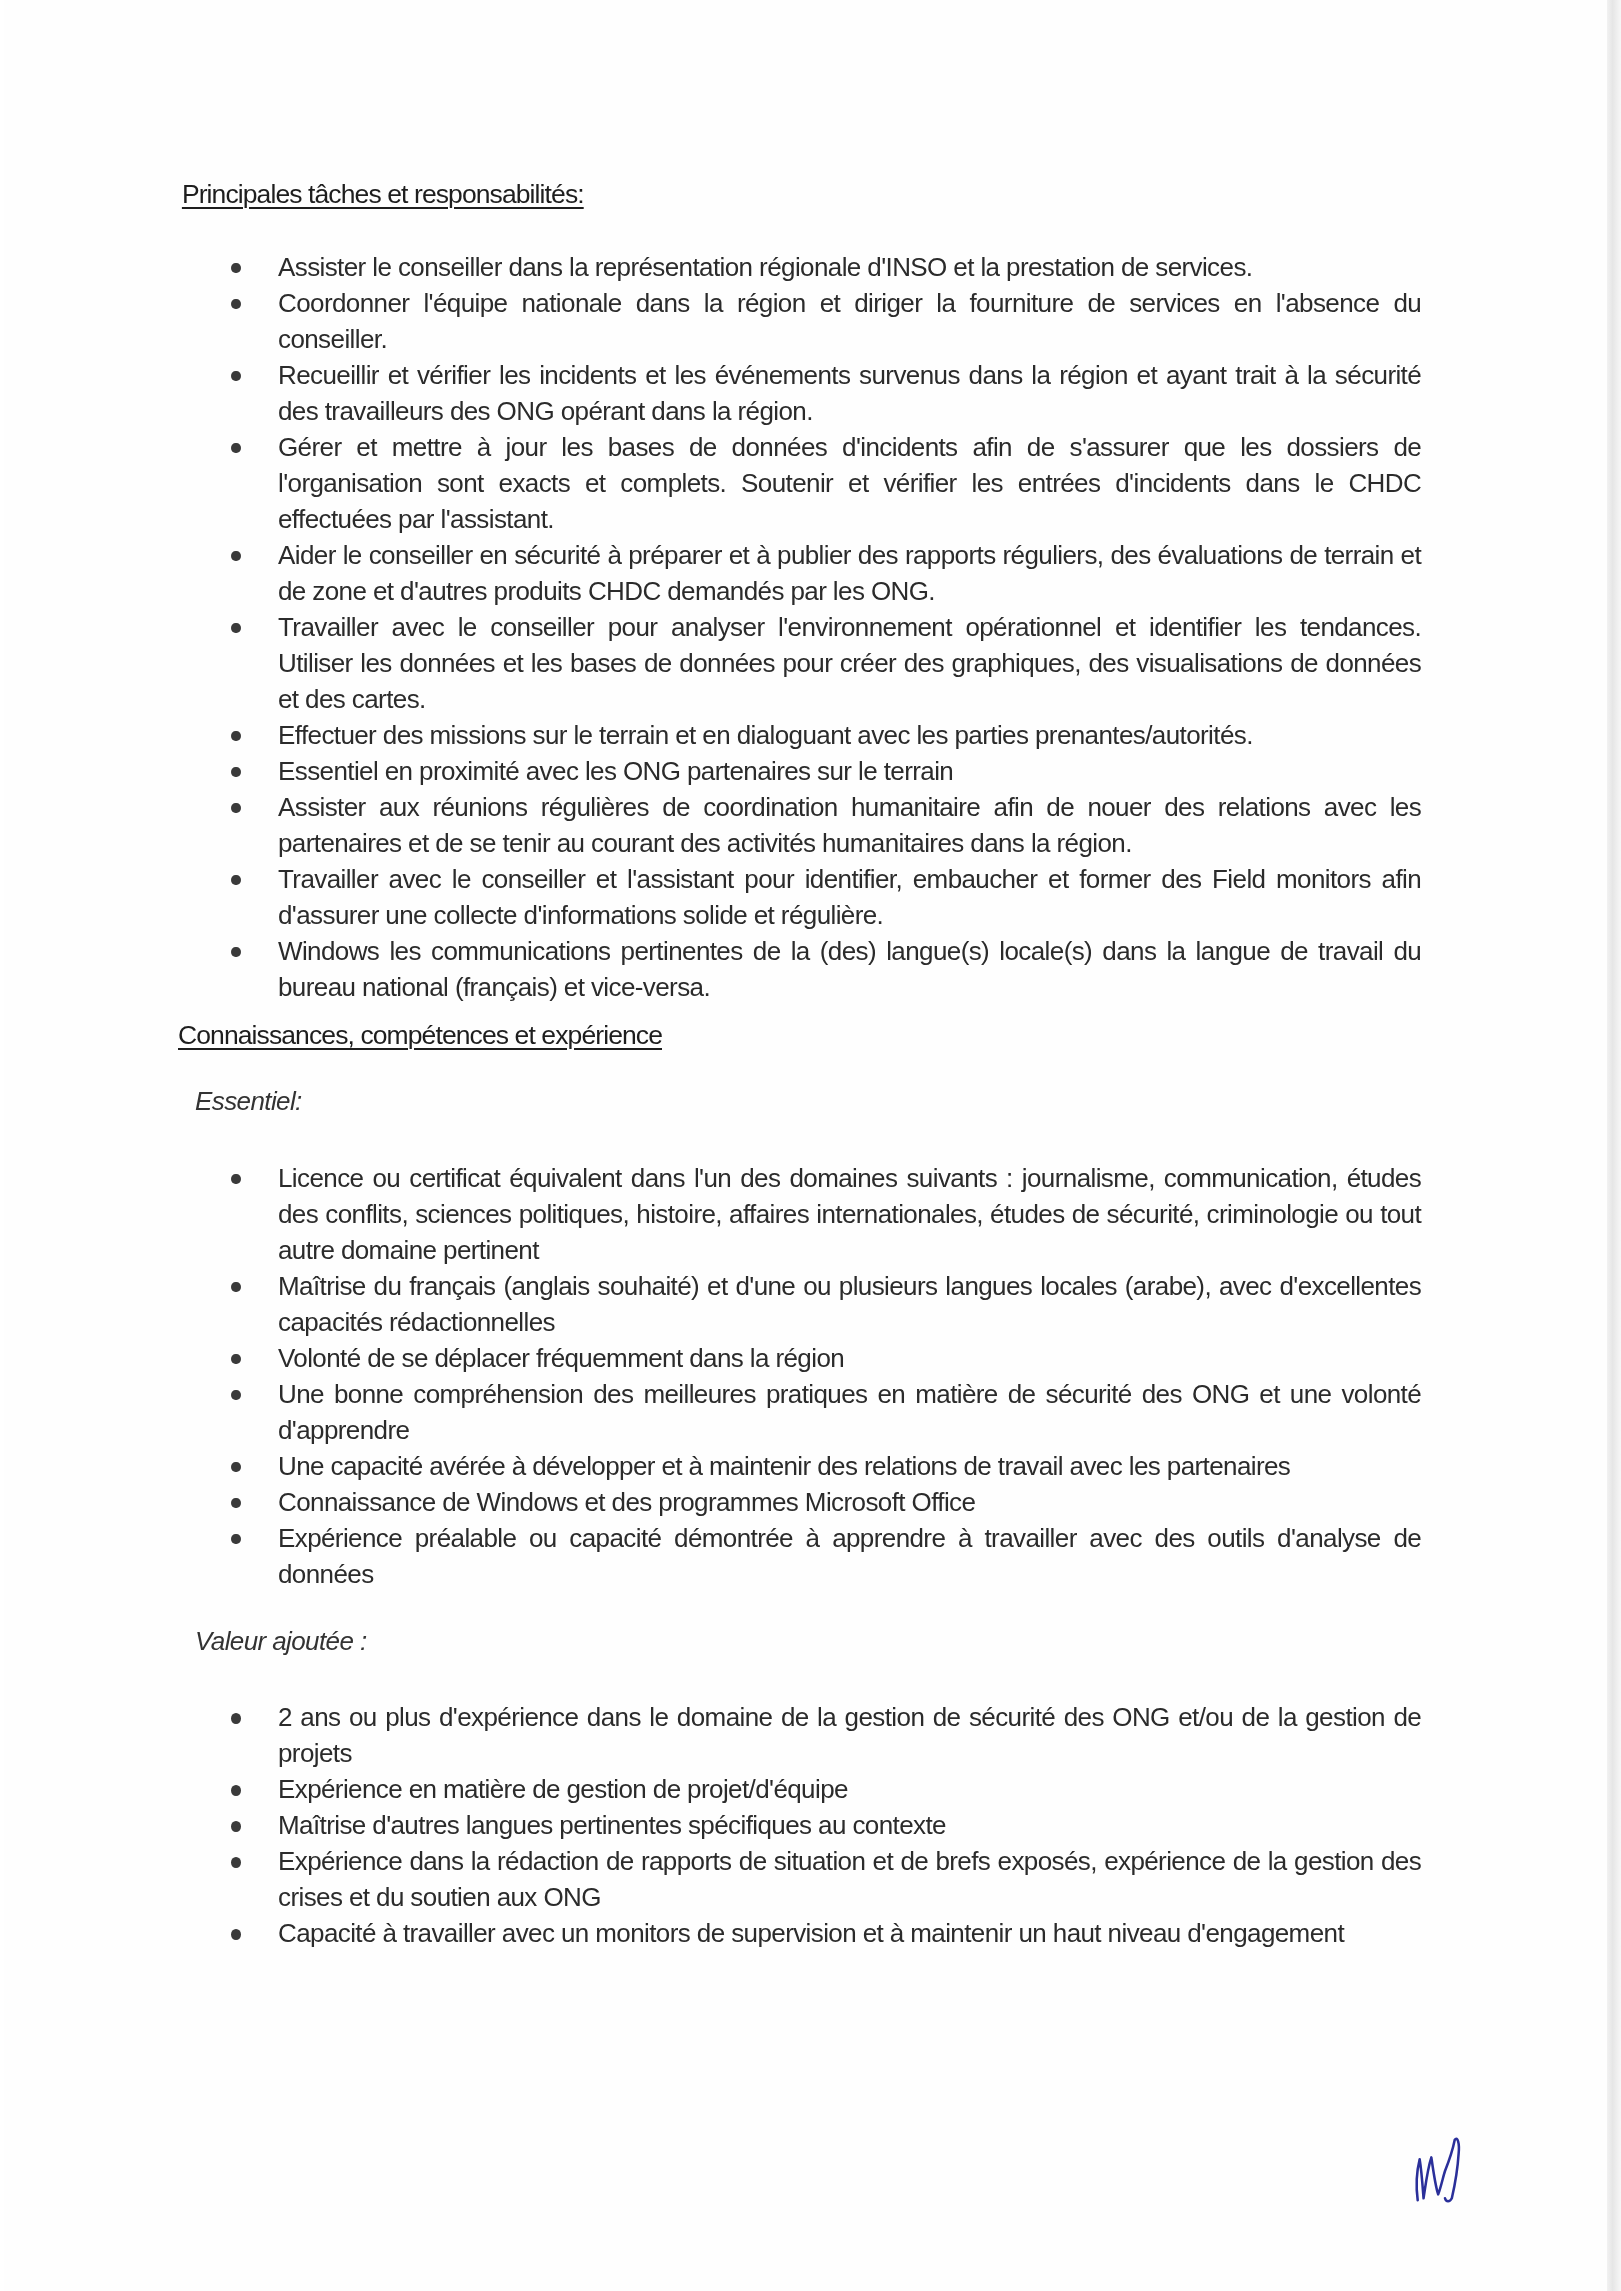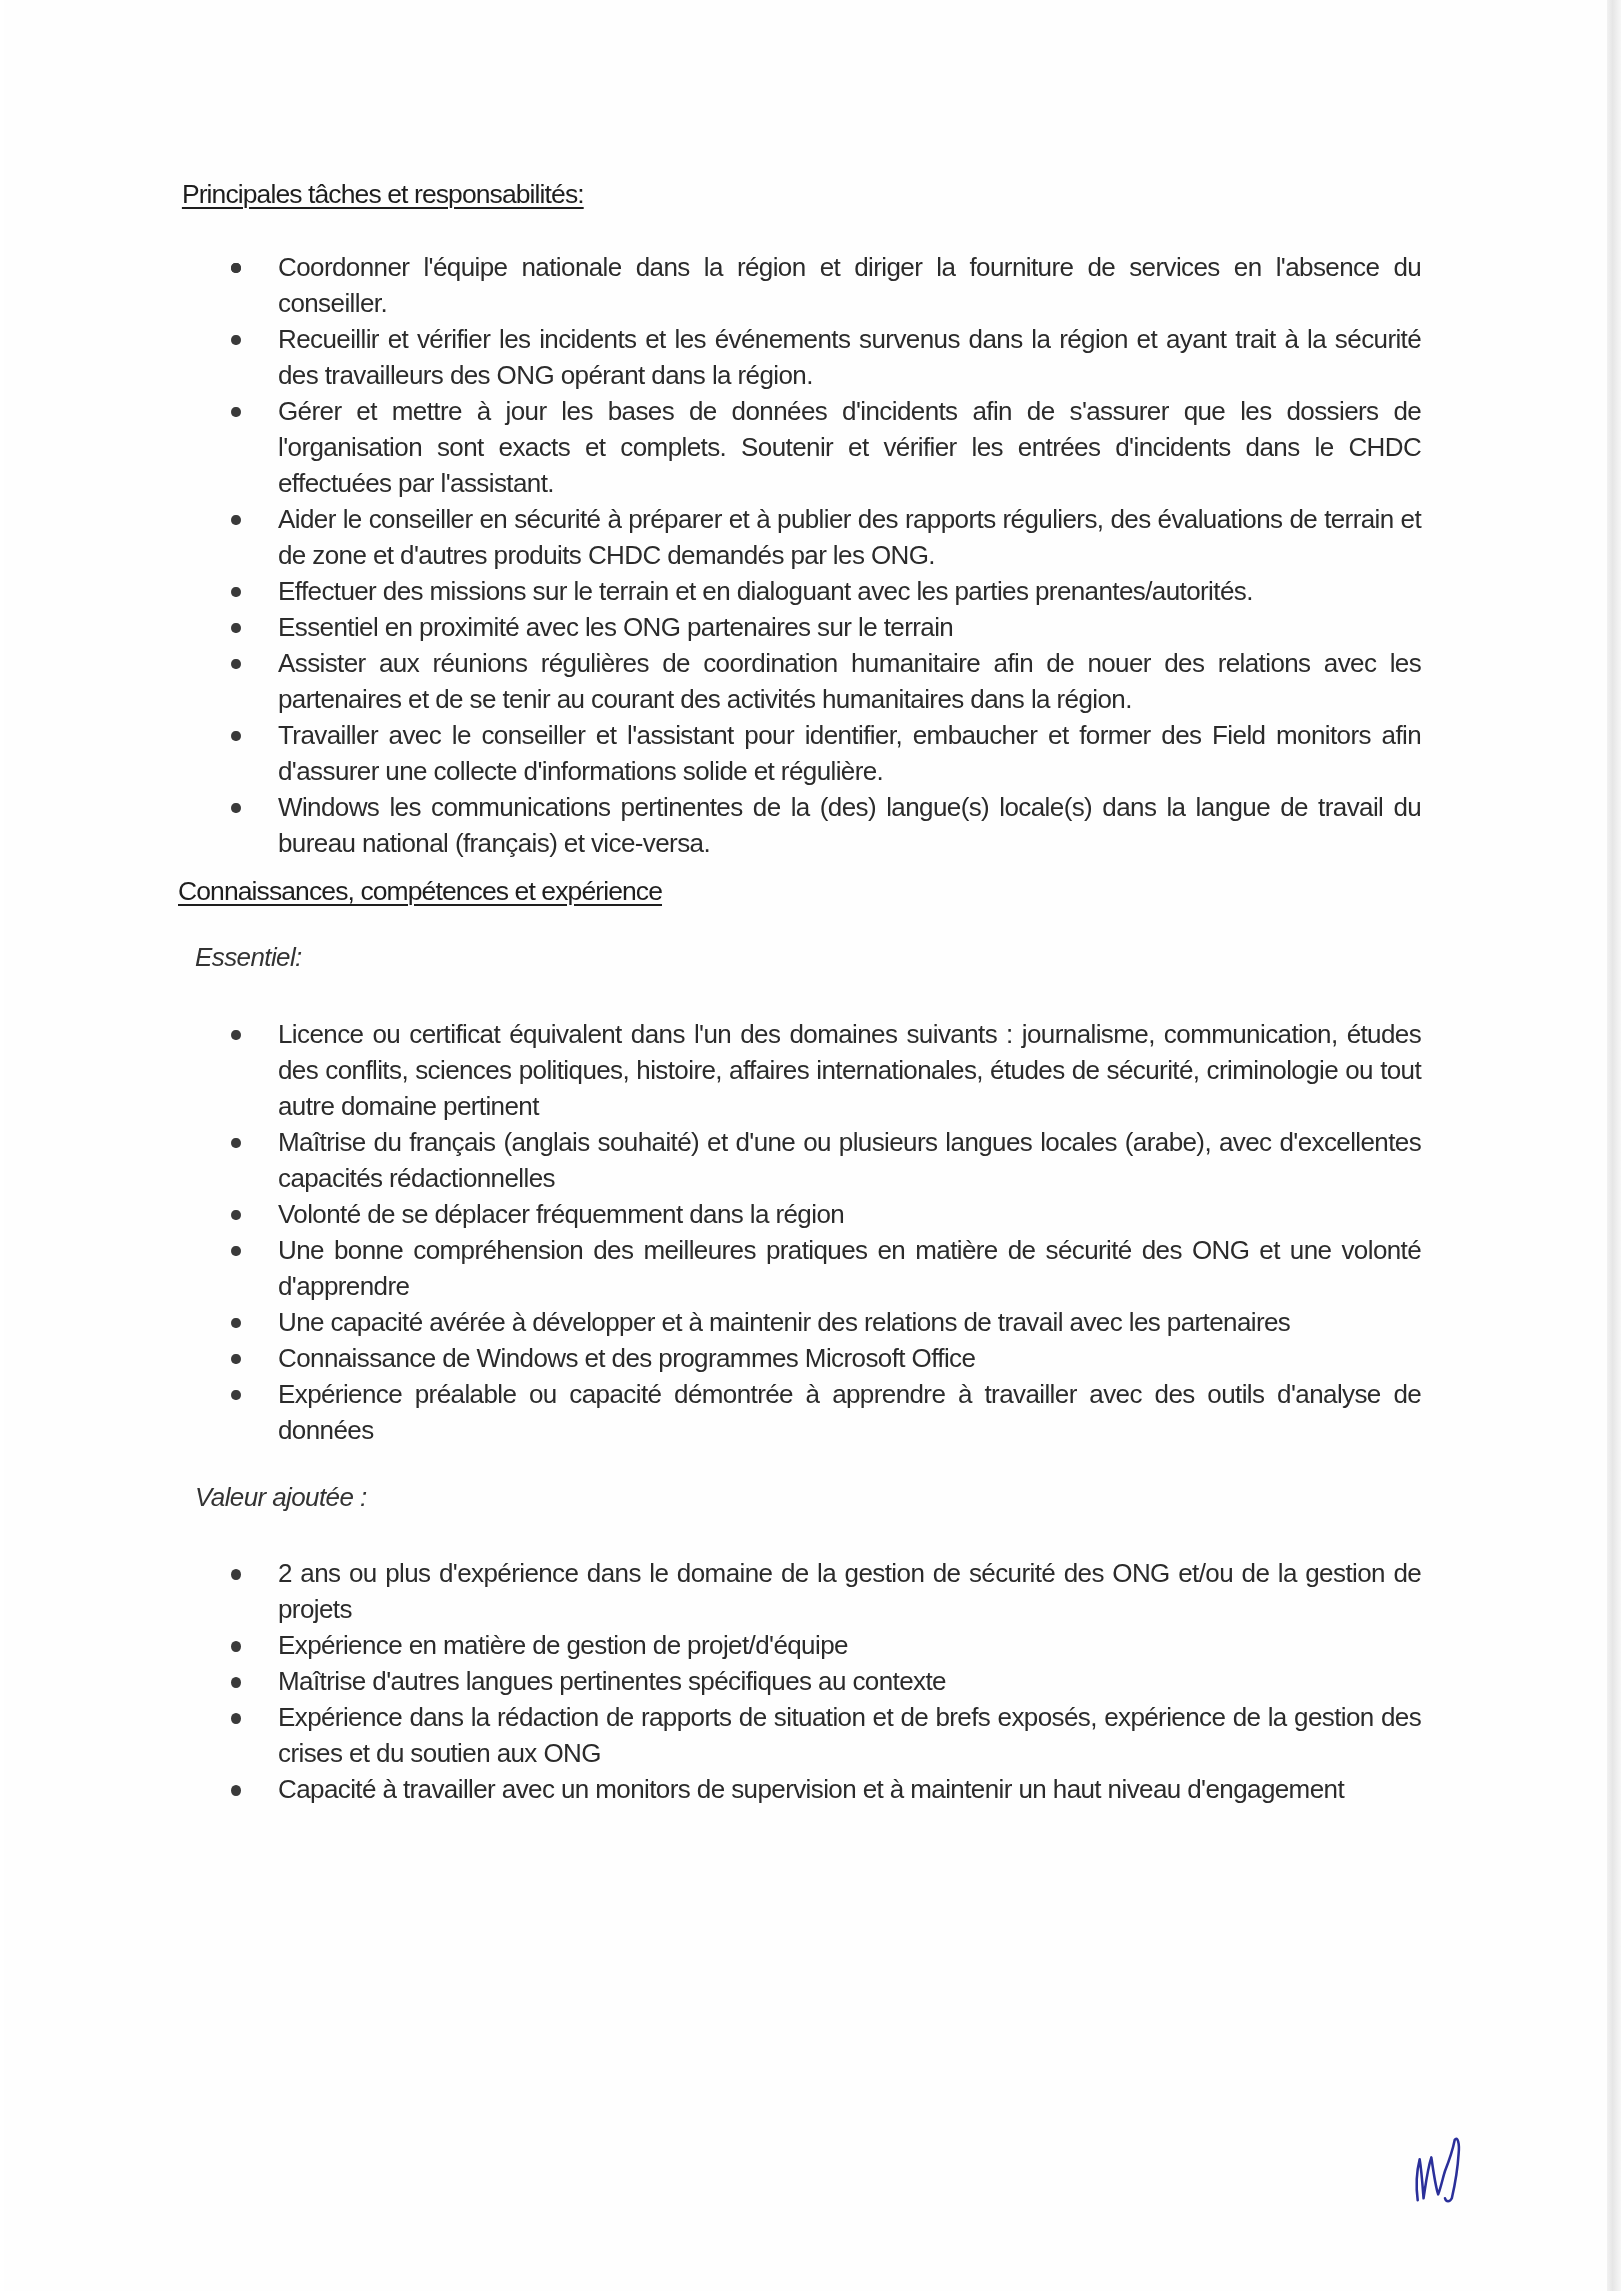--- a/index.html
+++ b/index.html
@@ -91,25 +91,26 @@
 </head>
 <body>
 
 <div class="page">
   <div class="content">
 
     <h2 class="section-heading" id="heading-1">Principales tâches et responsabilités:</h2>
     <div class="gap-title"></div>
 
     <ul class="bullets">
-      <li><span class="bullet"></span></li>
+      <li><span class="bullet"></span><span>Assister le conseiller dans la représentation régionale d'INSO et la prestation de services.</span></li>
       <li><span class="bullet"></span><span>Coordonner l'équipe nationale dans la région et diriger la fourniture de services en l'absence du conseiller.</span></li>
       <li><span class="bullet"></span><span>Recueillir et vérifier les incidents et les événements survenus dans la région et ayant trait à la sécurité des travailleurs des ONG opérant dans la région.</span></li>
       <li><span class="bullet"></span><span>Gérer et mettre à jour les bases de données d'incidents afin de s'assurer que les dossiers de l'organisation sont exacts et complets. Soutenir et vérifier les entrées d'incidents dans le CHDC effectuées par l'assistant.</span></li>
       <li><span class="bullet"></span><span>Aider le conseiller en sécurité à préparer et à publier des rapports réguliers, des évaluations de terrain et de zone et d'autres produits CHDC demandés par les ONG.</span></li>
+      <li><span class="bullet"></span><span>Travailler avec le conseiller pour analyser l'environnement opérationnel et identifier les tendances. Utiliser les données et les bases de données pour créer des graphiques, des visualisations de données et des cartes.</span></li>
       <li><span class="bullet"></span><span>Effectuer des missions sur le terrain et en dialoguant avec les parties prenantes/autorités.</span></li>
       <li><span class="bullet"></span><span>Essentiel en proximité avec les ONG partenaires sur le terrain</span></li>
       <li><span class="bullet"></span><span>Assister aux réunions régulières de coordination humanitaire afin de nouer des relations avec les partenaires et de se tenir au courant des activités humanitaires dans la région.</span></li>
       <li><span class="bullet"></span><span>Travailler avec le conseiller et l'assistant pour identifier, embaucher et former des Field monitors afin d'assurer une collecte d'informations solide et régulière.</span></li>
       <li><span class="bullet"></span><span>Windows les communications pertinentes de la (des) langue(s) locale(s) dans la langue de travail du bureau national (français) et vice-versa.</span></li>
     </ul>
 
     <div class="gap-section"></div>
     <h2 class="section-heading">Connaissances, compétences et expérience</h2>
     <div class="gap-sub" style="height:13.7px"></div>

